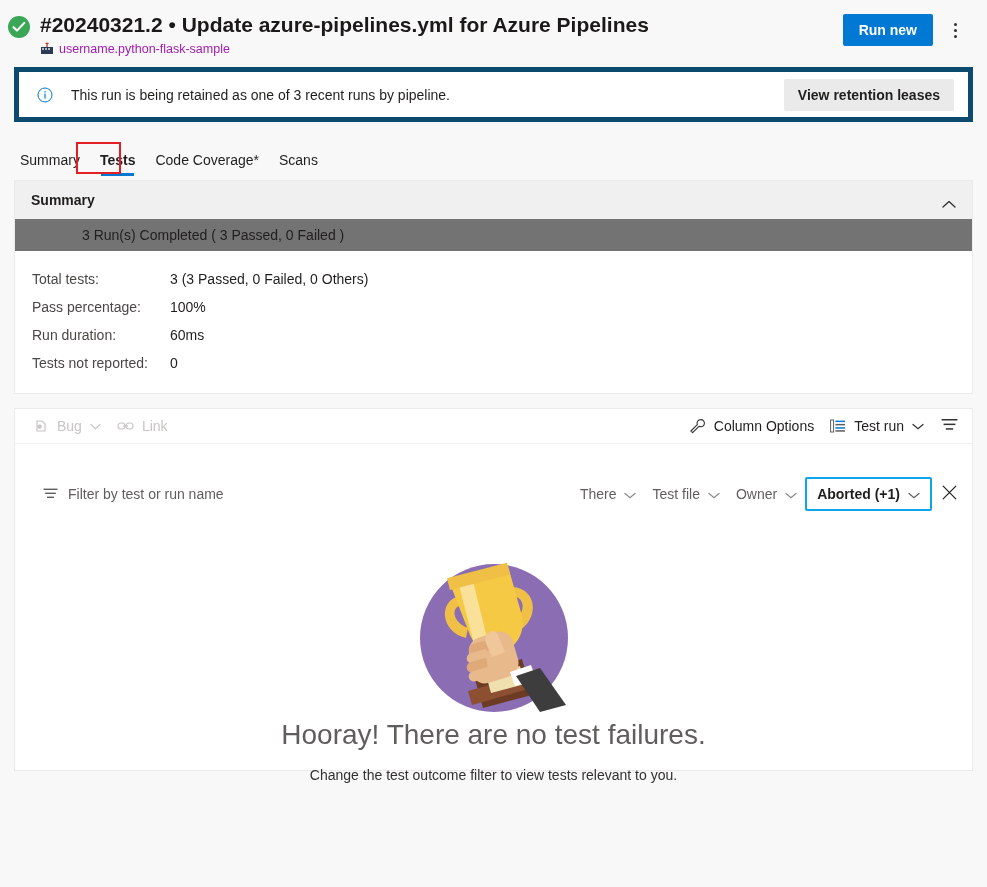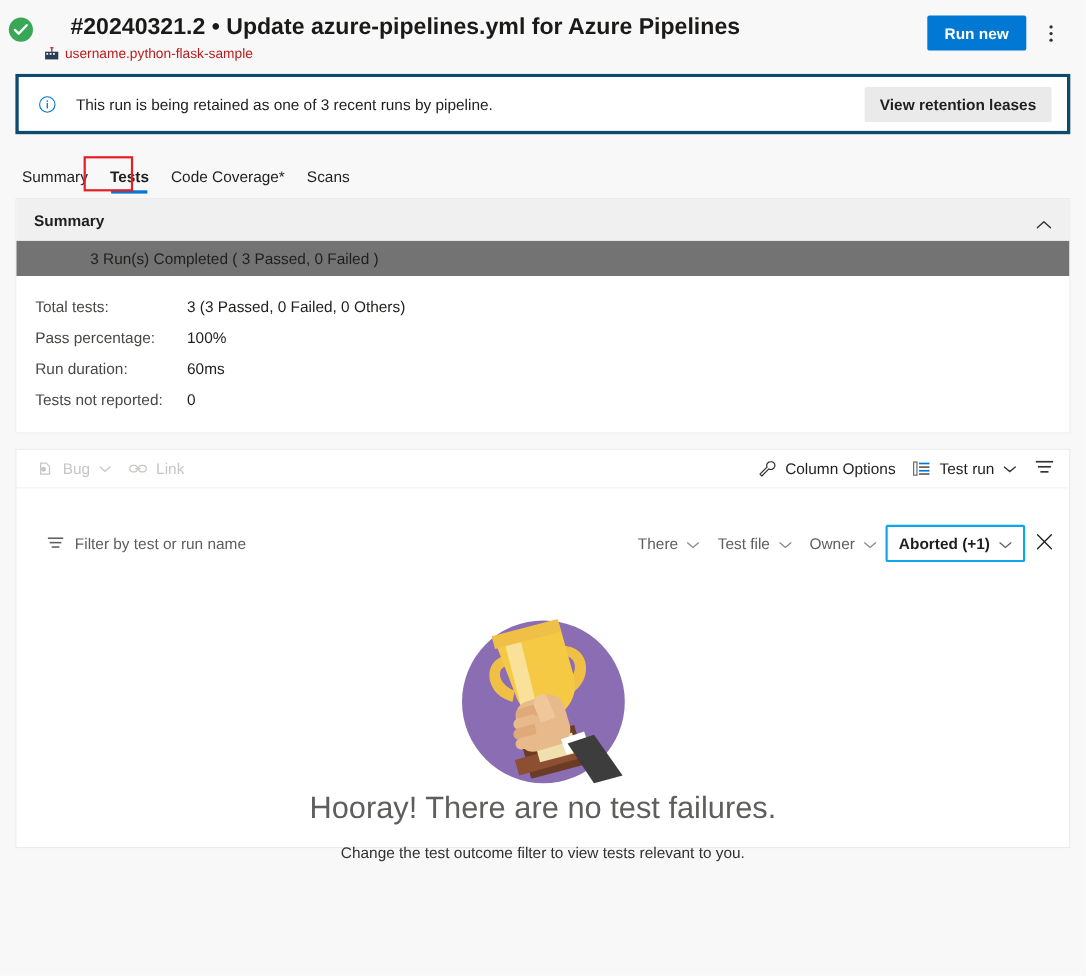--- a/index.html
+++ b/index.html
@@ -51,28 +51,27 @@
     position: relative;
   }
   .status-icon svg { position: absolute; left: 4px; top: 5px; }
   .title-block { min-width: 0; }
   .run-title {
     font-size: 21px;
     font-weight: 600;
     line-height: 26px;
     color: #1b1a19;
     white-space: nowrap;
-    margin-left: 24px;
   }
   .repo-line {
     display: flex;
     align-items: center;
     margin-top: 4px;
     font-size: 12.5px;
-    color: #b91c1c;
+    color: #a21caf;
   }
   .repo-icon {
     width: 14px;
     height: 14px;
     margin-right: 5px;
     flex: 0 0 auto;
   }
   .header-right {
     display: flex;
     align-items: center;
@@ -109,21 +108,21 @@
     background: #323130; display: block;
   }
 
   
   .banner-wrap {
     padding: 0 14px;
     background: #f8f8f8;
   }
   .banner {
     background: #ffffff;
-    border: 3px solid #0c4a6e;
+    border: 5px solid #0c4a6e;
     height: 55px;
     display: flex;
     align-items: center;
     padding: 0 14px 0 18px;
     box-sizing: border-box;
   }
   .banner-icon {
     width: 16px;
     height: 16px;
     flex: 0 0 auto;

